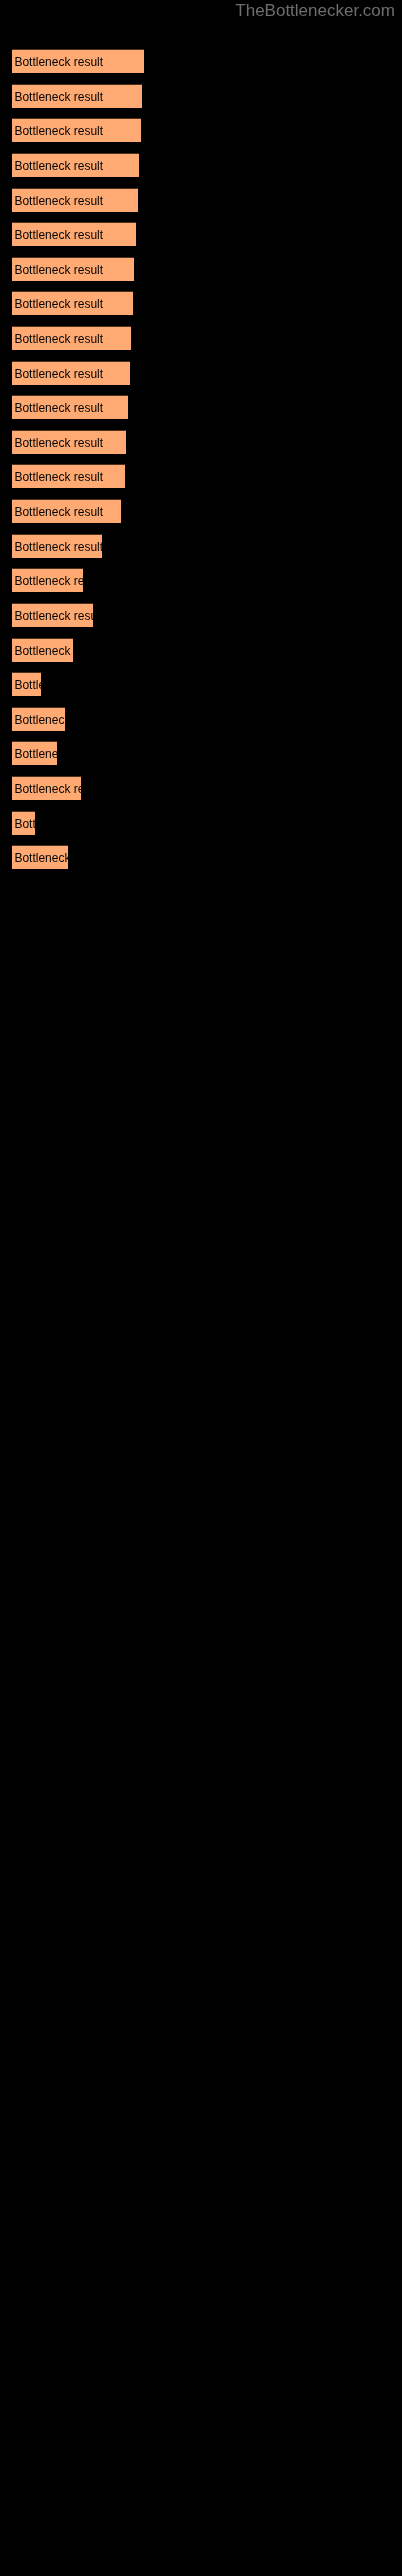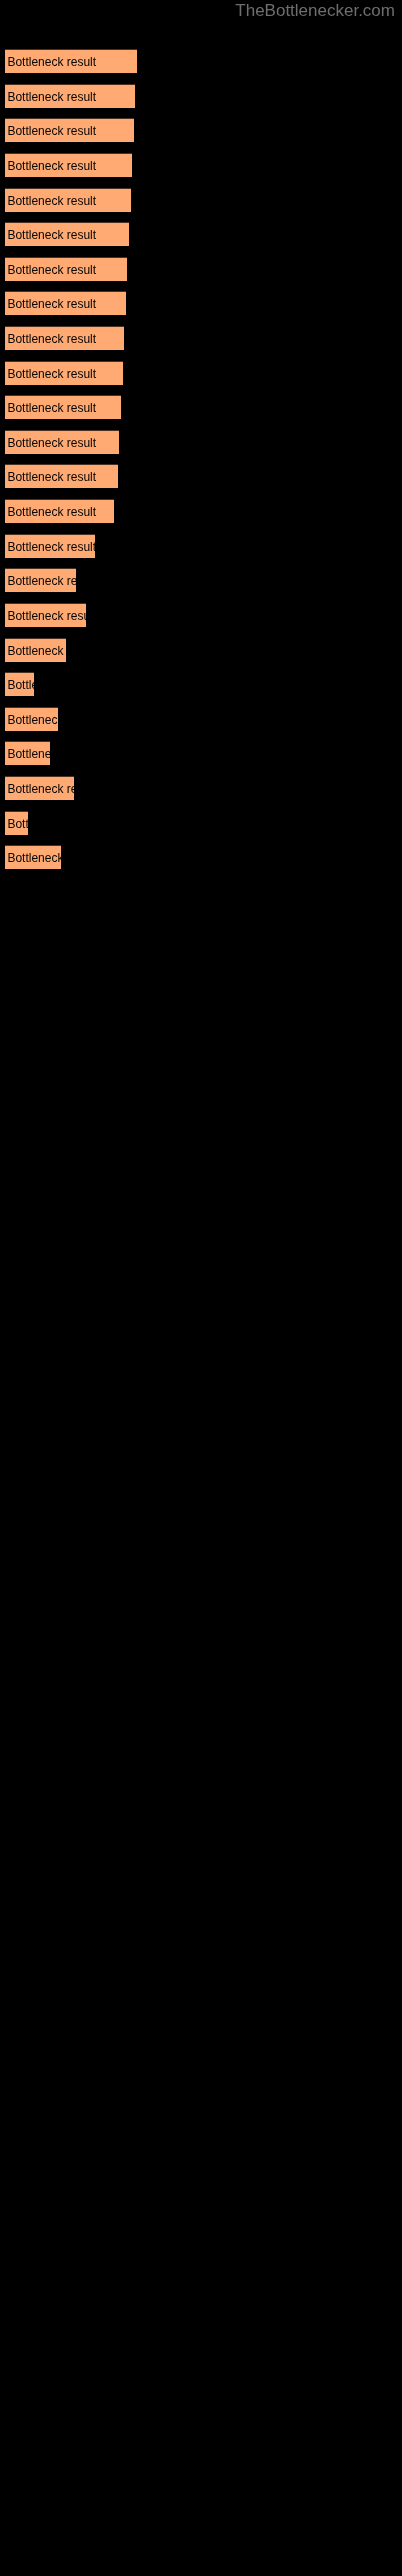--- a/index.html
+++ b/index.html
@@ -49,21 +49,21 @@
   }
 
   .bar-row {
     position: absolute;
     left: 0;
     height: 24px;
   }
 
   .bar {
     position: absolute;
-    left: 5px;
+    left: 12px;
     top: 0;
     height: 24px;
     box-sizing: border-box;
     background: #ffaa72;
     border-top: 0.8px solid #4a3020;
     overflow: hidden;
     text-decoration: underline;
   }
 
   .bar-label {

